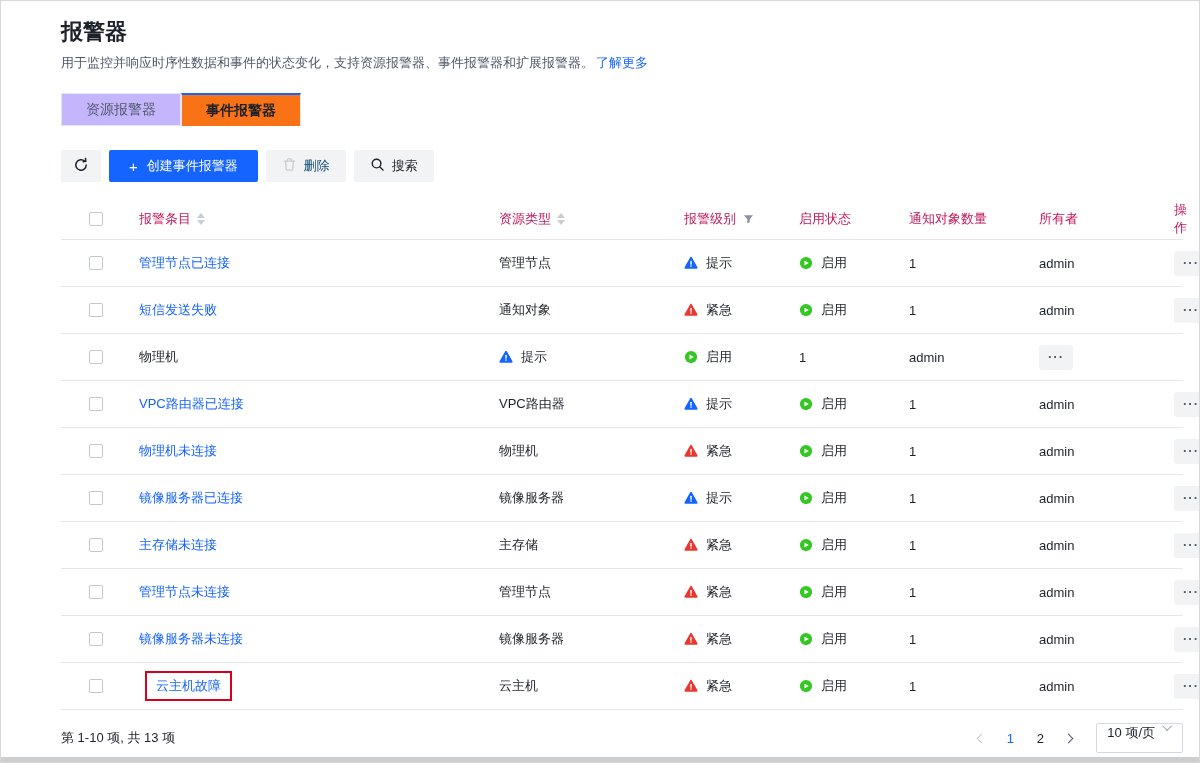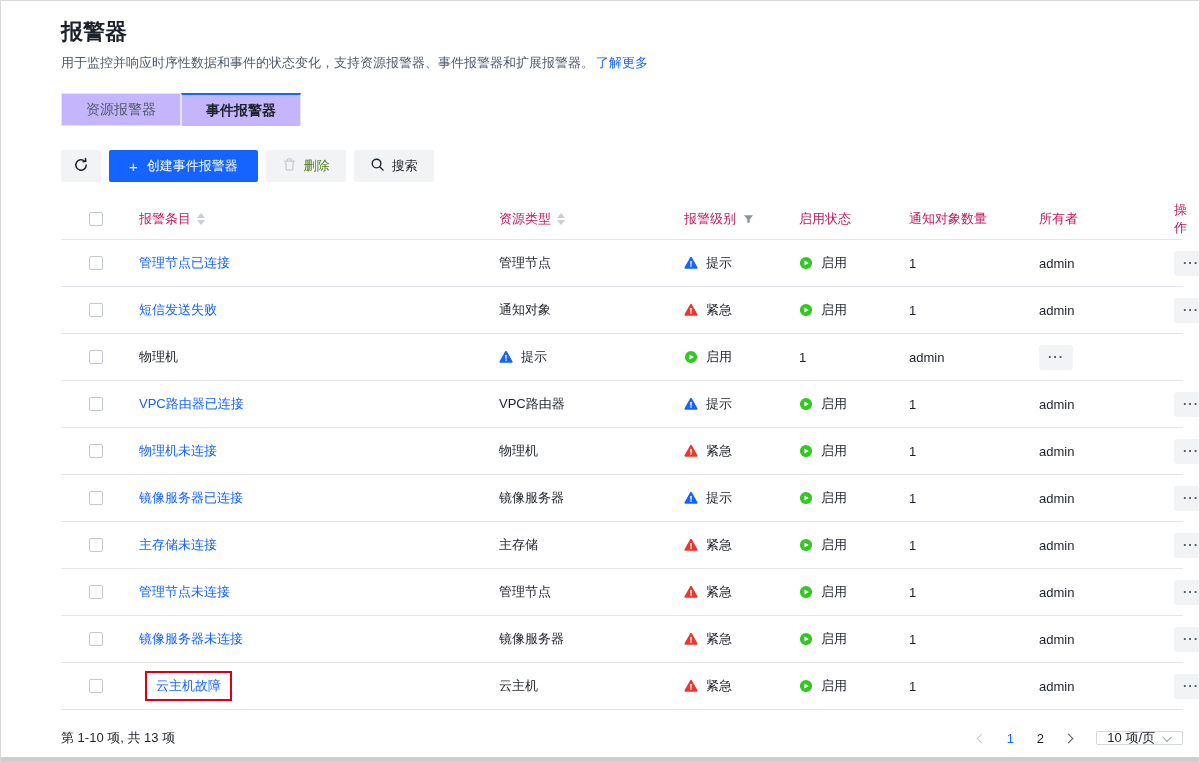--- a/index.html
+++ b/index.html
@@ -16,36 +16,36 @@
   .learn-more { color: #1664ff; text-decoration: none; cursor: pointer; margin-left: 2px; }
 
   
   .tabs { display: flex; margin-top: 21px; }
   .tab {
     height: 33px; line-height: 31px; padding: 0 24px; font-size: 14px;
     border: 1px solid #e5e6eb; background: #c4b5fd; color: #4e5969; cursor: pointer;
   }
   .tab + .tab { border-left: none; }
   .tab.active {
-    background: #c4b5fd; color: #1d2129; font-weight: bold;
+    background: #f97316; color: #1d2129; font-weight: bold;
     border-top: 2px solid #1664ff; border-bottom: none;
     border-left: 1px solid #e5e6eb; border-right: 1px solid #e5e6eb;
   }
 
   
   .toolbar { display: flex; gap: 8px; margin: 24px 16px 0 16px; align-items: center; }
   .btn {
     display: inline-flex; align-items: center; justify-content: center; gap: 7px;
     height: 32px; border: none; border-radius: 2px; background: #f2f3f5;
     color: #1d2129; font-size: 13px; padding: 0 16px; cursor: pointer;
     font-family: inherit;
   }
   .btn.icon-only { width: 40px; padding: 0; }
   .btn.primary { background: #1664ff; color: #fff; padding: 0 20px; }
-  .btn.disabled { color: #4d7c0f; cursor: not-allowed; }
+  .btn.disabled { color: #0c4a6e; cursor: not-allowed; }
   .plus { font-size: 15px; font-weight: normal; margin-right: 2px; }
 
   
   .thead, .trow {
     display: grid;
     grid-template-columns: 78px 360px 185px 115px 110px 130px 135px 1fr;
     align-items: center; margin: 0 16px; border-bottom: 1px solid #e5e6eb;
   }
   .thead { height: 41px; margin-top: 17px; color: #be185d; }
   .trow { height: 47px; }
@@ -79,21 +79,21 @@
   .page-chev.disabled { color: #c9cdd4; cursor: not-allowed; }
   .chev { width: 7px; height: 7px; border-left: 1.6px solid currentColor; border-bottom: 1.6px solid currentColor; }
   .chev.left { transform: rotate(45deg); margin-left: 3px; }
   .chev.right { transform: rotate(-135deg); margin-right: 3px; }
   .page-num {
     min-width: 24px; height: 24px; display: inline-flex; align-items: center; justify-content: center;
     cursor: pointer; color: #1d2129; font-size: 13px; border-radius: 2px;
   }
   .page-num.current { color: #1664ff; }
   .page-size-select {
-    display: inline-flex; align-items: center; gap: 10px; height: 14px;
+    display: inline-flex; gap: 10px; height: 30px;
     border: 1px solid #d5d8dd; border-radius: 2px; padding: 0 10px; margin-left: 8px;
     background: #fff; cursor: pointer; color: #1d2129;
   }
   .caret-down { width: 7px; height: 7px; border-left: 1.4px solid #9aa1ac; border-bottom: 1.4px solid #9aa1ac; transform: rotate(-45deg) translateY(-2px); }
 
   .bottom-strip { position: absolute; left: 0; right: 0; bottom: 0; height: 5px; background: #cccecf; }
 </style>
 </head>
 <body>
 

